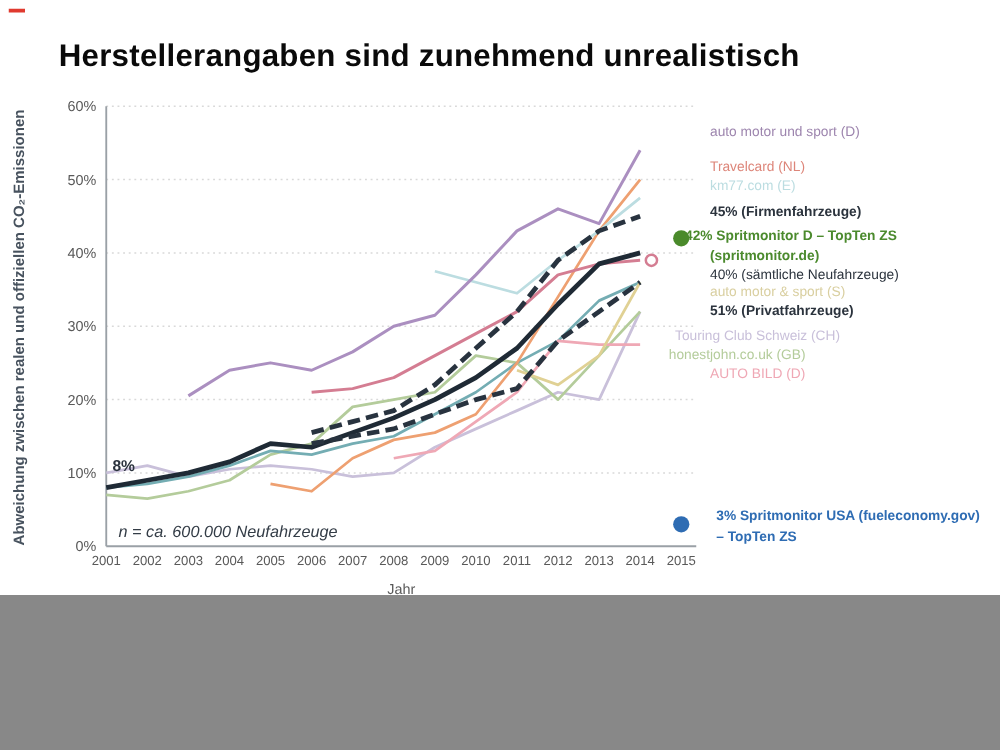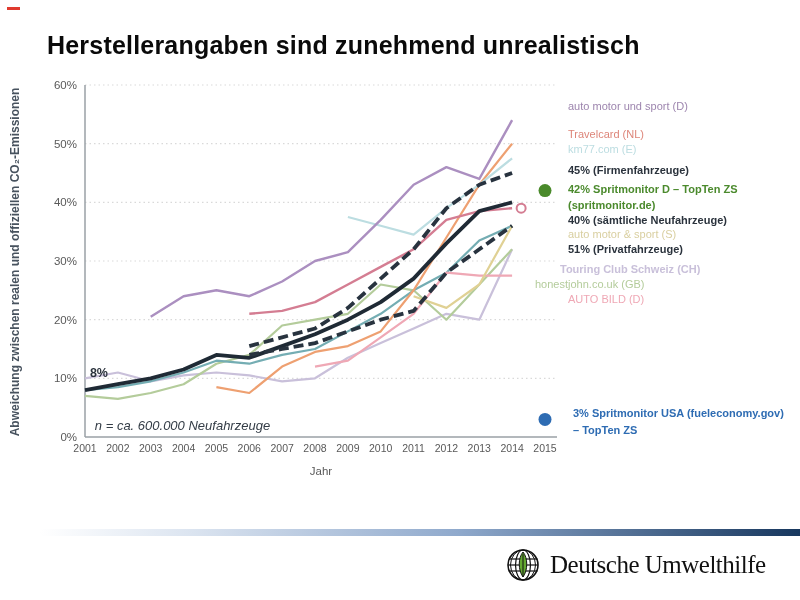--- a/index.html
+++ b/index.html
@@ -1,17 +1,17 @@
 <!DOCTYPE html>
 <html><head>
 <meta charset="utf-8">
 <style>
   html,body{margin:0;padding:0;background:#888;}
   #slide{
-    position:relative;width:800px;height:600px;background:#ffffff;overflow:hidden;
+    position:relative;width:800px;height:476px;background:#ffffff;overflow:hidden;
     font-family:"Liberation Sans",sans-serif;
   }
   .abs{position:absolute;}
   #red-mark{left:7px;top:7px;width:13px;height:3px;background:#e03a2f;}
   #slide-title{
     left:47px;top:31px;font-size:25px;font-weight:700;color:#0a0a0a;letter-spacing:.2px;white-space:nowrap;
   }
   #y-axis-label{
     left:-193px;top:253px;width:420px;height:18px;transform:rotate(-90deg);
     text-align:center;font-size:12px;font-weight:700;color:#47525e;white-space:nowrap;
@@ -91,26 +91,26 @@
       <circle cx="504.99999999999994" cy="341.4" r="6.5" fill="#2e6cb3"></circle>
       <text x="49.928571428574415" y="299.16" font-size="12.5" fill="#2b333d" font-weight="700" font-style="normal" font-family="&quot;Liberation Sans&quot;,sans-serif">8%</text>
       <text x="54.85714285714136" y="351.96" font-size="13" fill="#333c46" font-weight="400" font-style="italic" font-family="&quot;Liberation Sans&quot;,sans-serif">n = ca. 600.000 Neufahrzeuge</text>
     </svg>
 
   <div id="legend">
       <div class="legend-item" style="top: 100px; left: 568px; color: rgb(157, 133, 174); font-weight: 400;">auto motor und sport (D)</div>
       <div class="legend-item" style="top: 128px; left: 568px; color: rgb(221, 133, 121); font-weight: 400;">Travelcard (NL)</div>
       <div class="legend-item" style="top: 143px; left: 568px; color: rgb(188, 221, 225); font-weight: 400;">km77.com (E)</div>
       <div class="legend-item" style="top: 164px; left: 568px; color: rgb(43, 51, 61); font-weight: 700;">45% (Firmenfahrzeuge)</div>
-      <div class="legend-item" style="top: 183px; left: 568px; color: rgb(75, 138, 45); font-weight: 700;">42% Spritmonitor D – TopTen ZS</div>
+      <div class="legend-item" style="top: 183px; left: 548px; color: rgb(75, 138, 45); font-weight: 700;">42% Spritmonitor D – TopTen ZS</div>
       <div class="legend-item" style="top: 199px; left: 568px; color: rgb(75, 138, 45); font-weight: 700;">(spritmonitor.de)</div>
-      <div class="legend-item" style="top: 214px; left: 568px; color: rgb(43, 51, 61); font-weight: 700;">40% (sämtliche Neufahrzeuge)</div>
+      <div class="legend-item" style="top: 214px; left: 568px; color: rgb(43, 51, 61); font-weight: 400;">40% (sämtliche Neufahrzeuge)</div>
       <div class="legend-item" style="top: 228px; left: 568px; color: rgb(217, 207, 160); font-weight: 400;">auto motor &amp; sport (S)</div>
       <div class="legend-item" style="top: 243px; left: 568px; color: rgb(43, 51, 61); font-weight: 700;">51% (Privatfahrzeuge)</div>
-      <div class="legend-item" style="top: 263px; left: 560px; color: rgb(201, 192, 218); font-weight: 700;">Touring Club Schweiz (CH)</div>
+      <div class="legend-item" style="top: 263px; left: 540px; color: rgb(201, 192, 218); font-weight: 400;">Touring Club Schweiz (CH)</div>
       <div class="legend-item" style="top: 278px; left: 535px; color: rgb(180, 204, 155); font-weight: 400;">honestjohn.co.uk (GB)</div>
       <div class="legend-item" style="top: 293px; left: 568px; color: rgb(239, 168, 181); font-weight: 400;">AUTO BILD (D)</div>
       <div class="legend-item" style="top: 407px; left: 573px; color: rgb(46, 108, 179); font-weight: 700;">3% Spritmonitor USA (fueleconomy.gov)</div>
       <div class="legend-item" style="top: 424px; left: 573px; color: rgb(46, 108, 179); font-weight: 700;">– TopTen ZS</div>
     </div>
 
   <div id="source-text" class="abs">
   </div>
 
   <div id="accent-bar" class="abs"></div>

